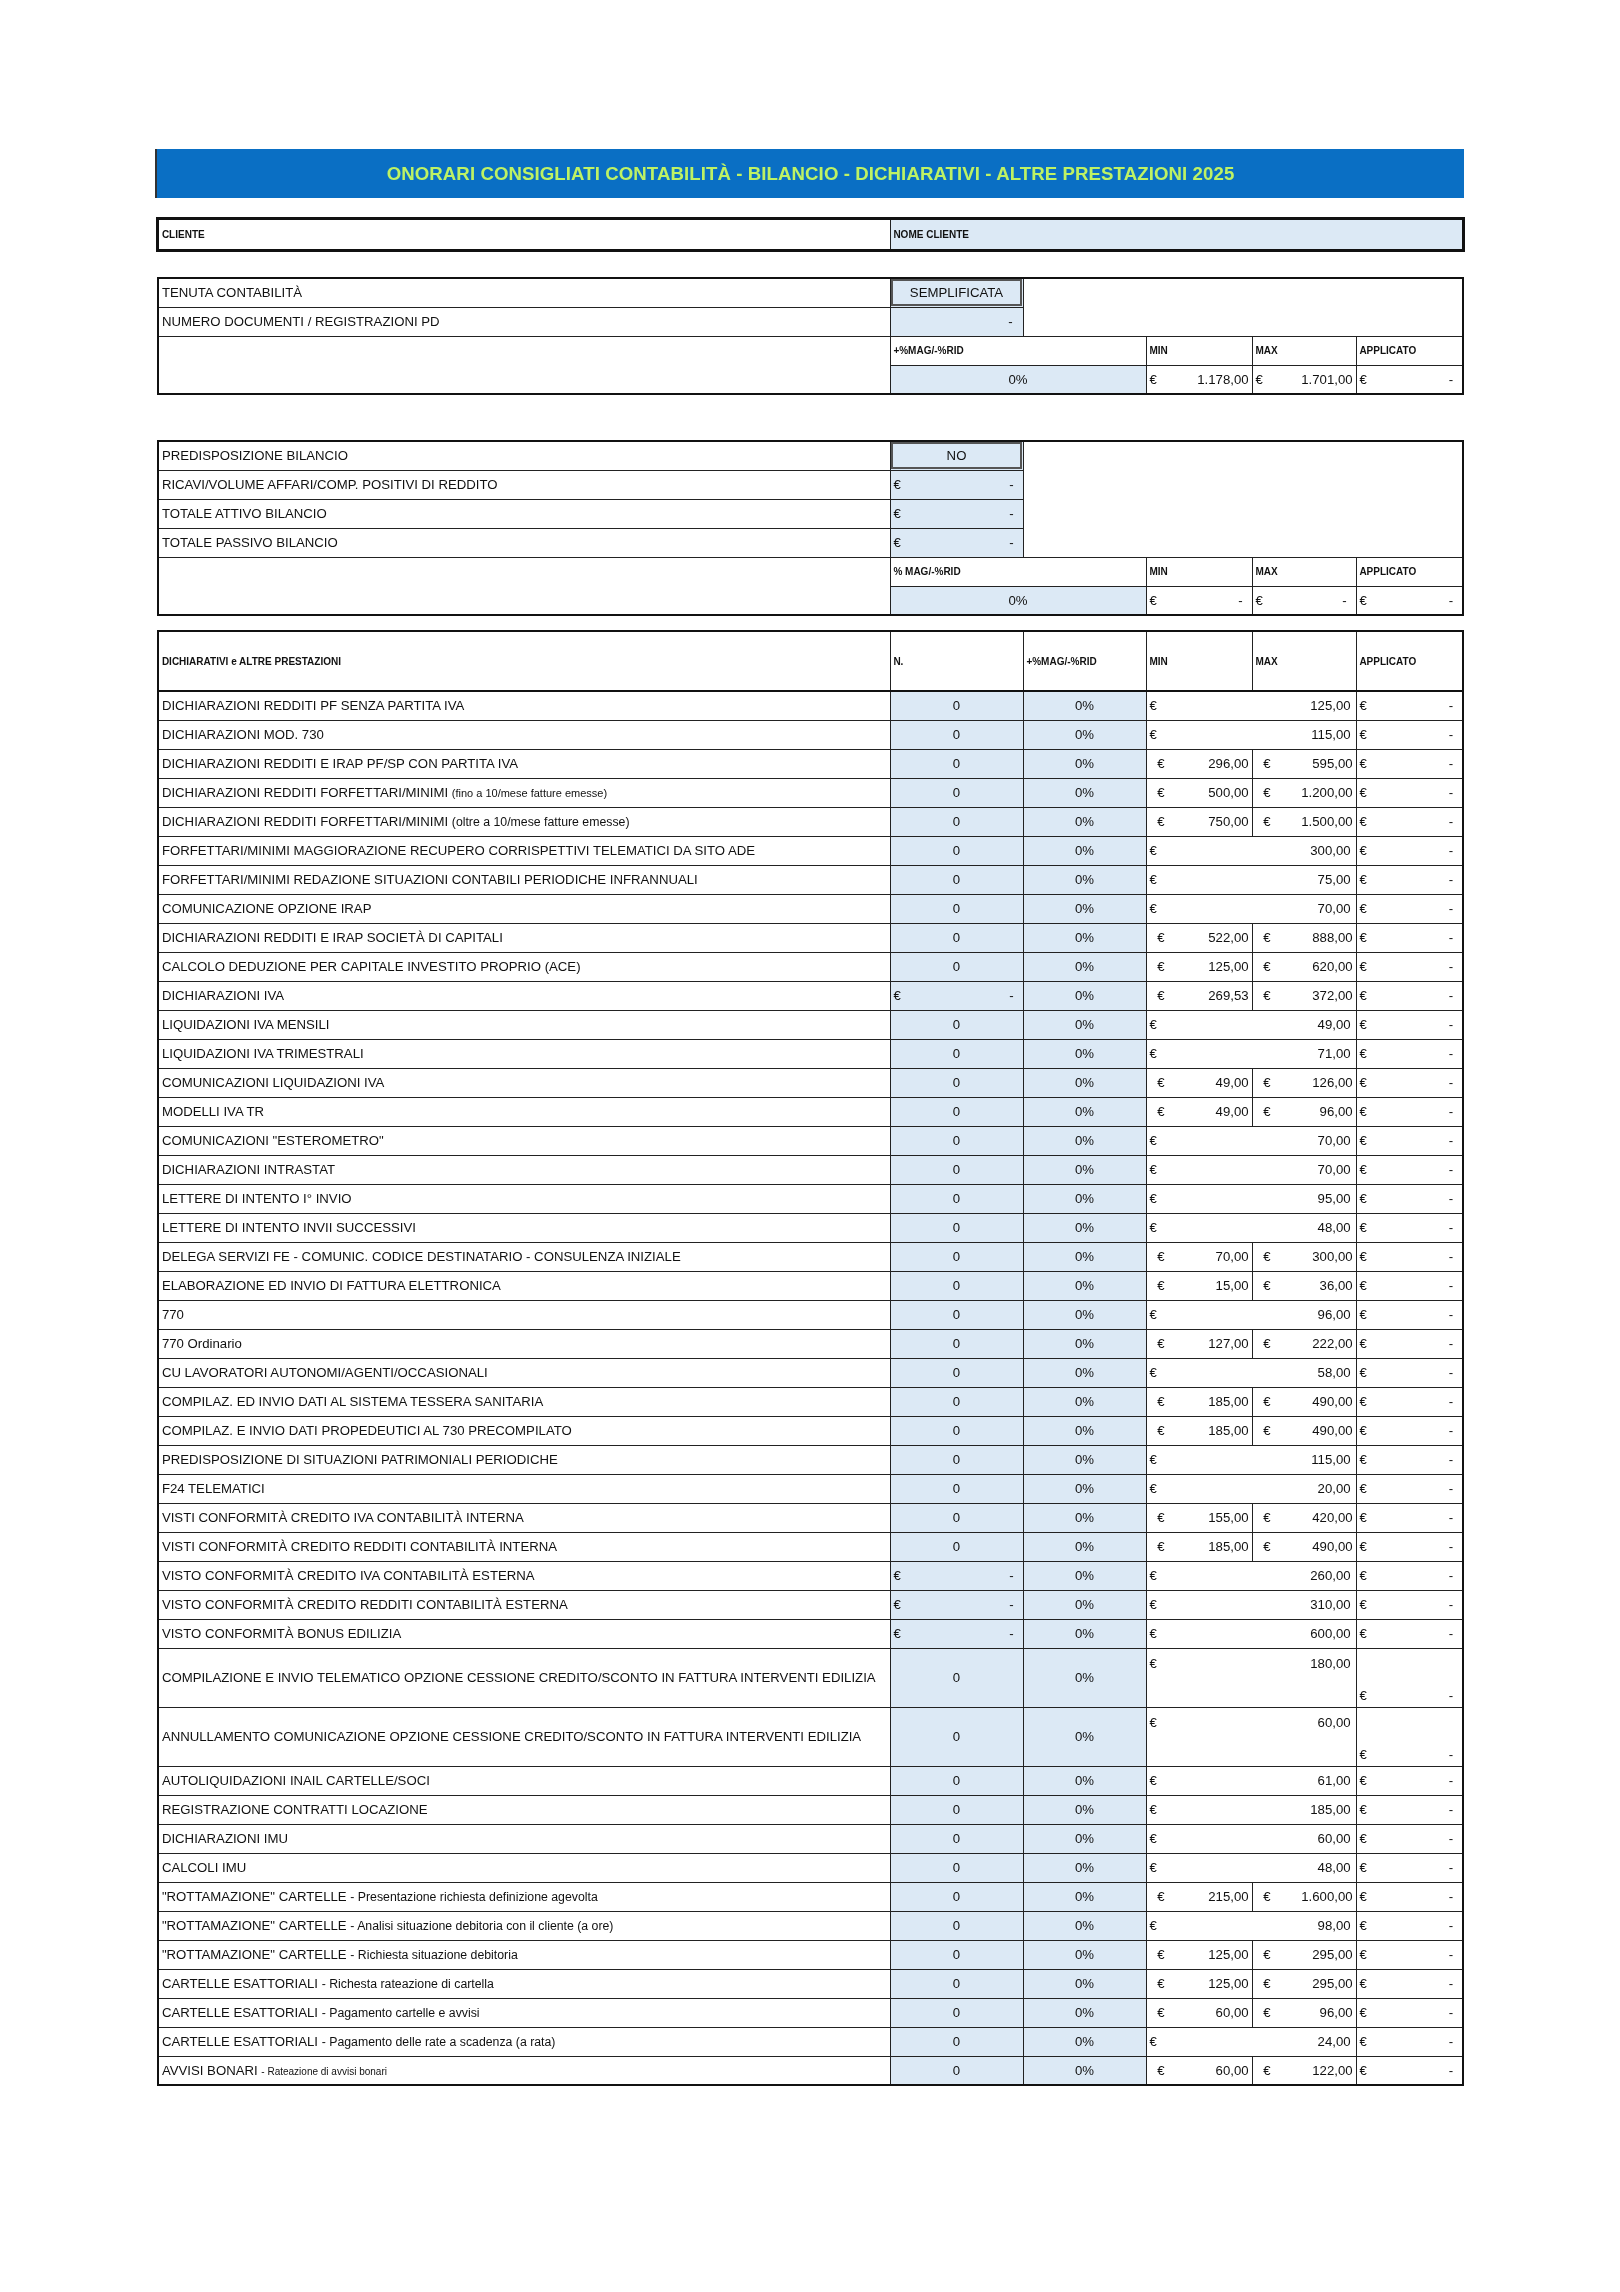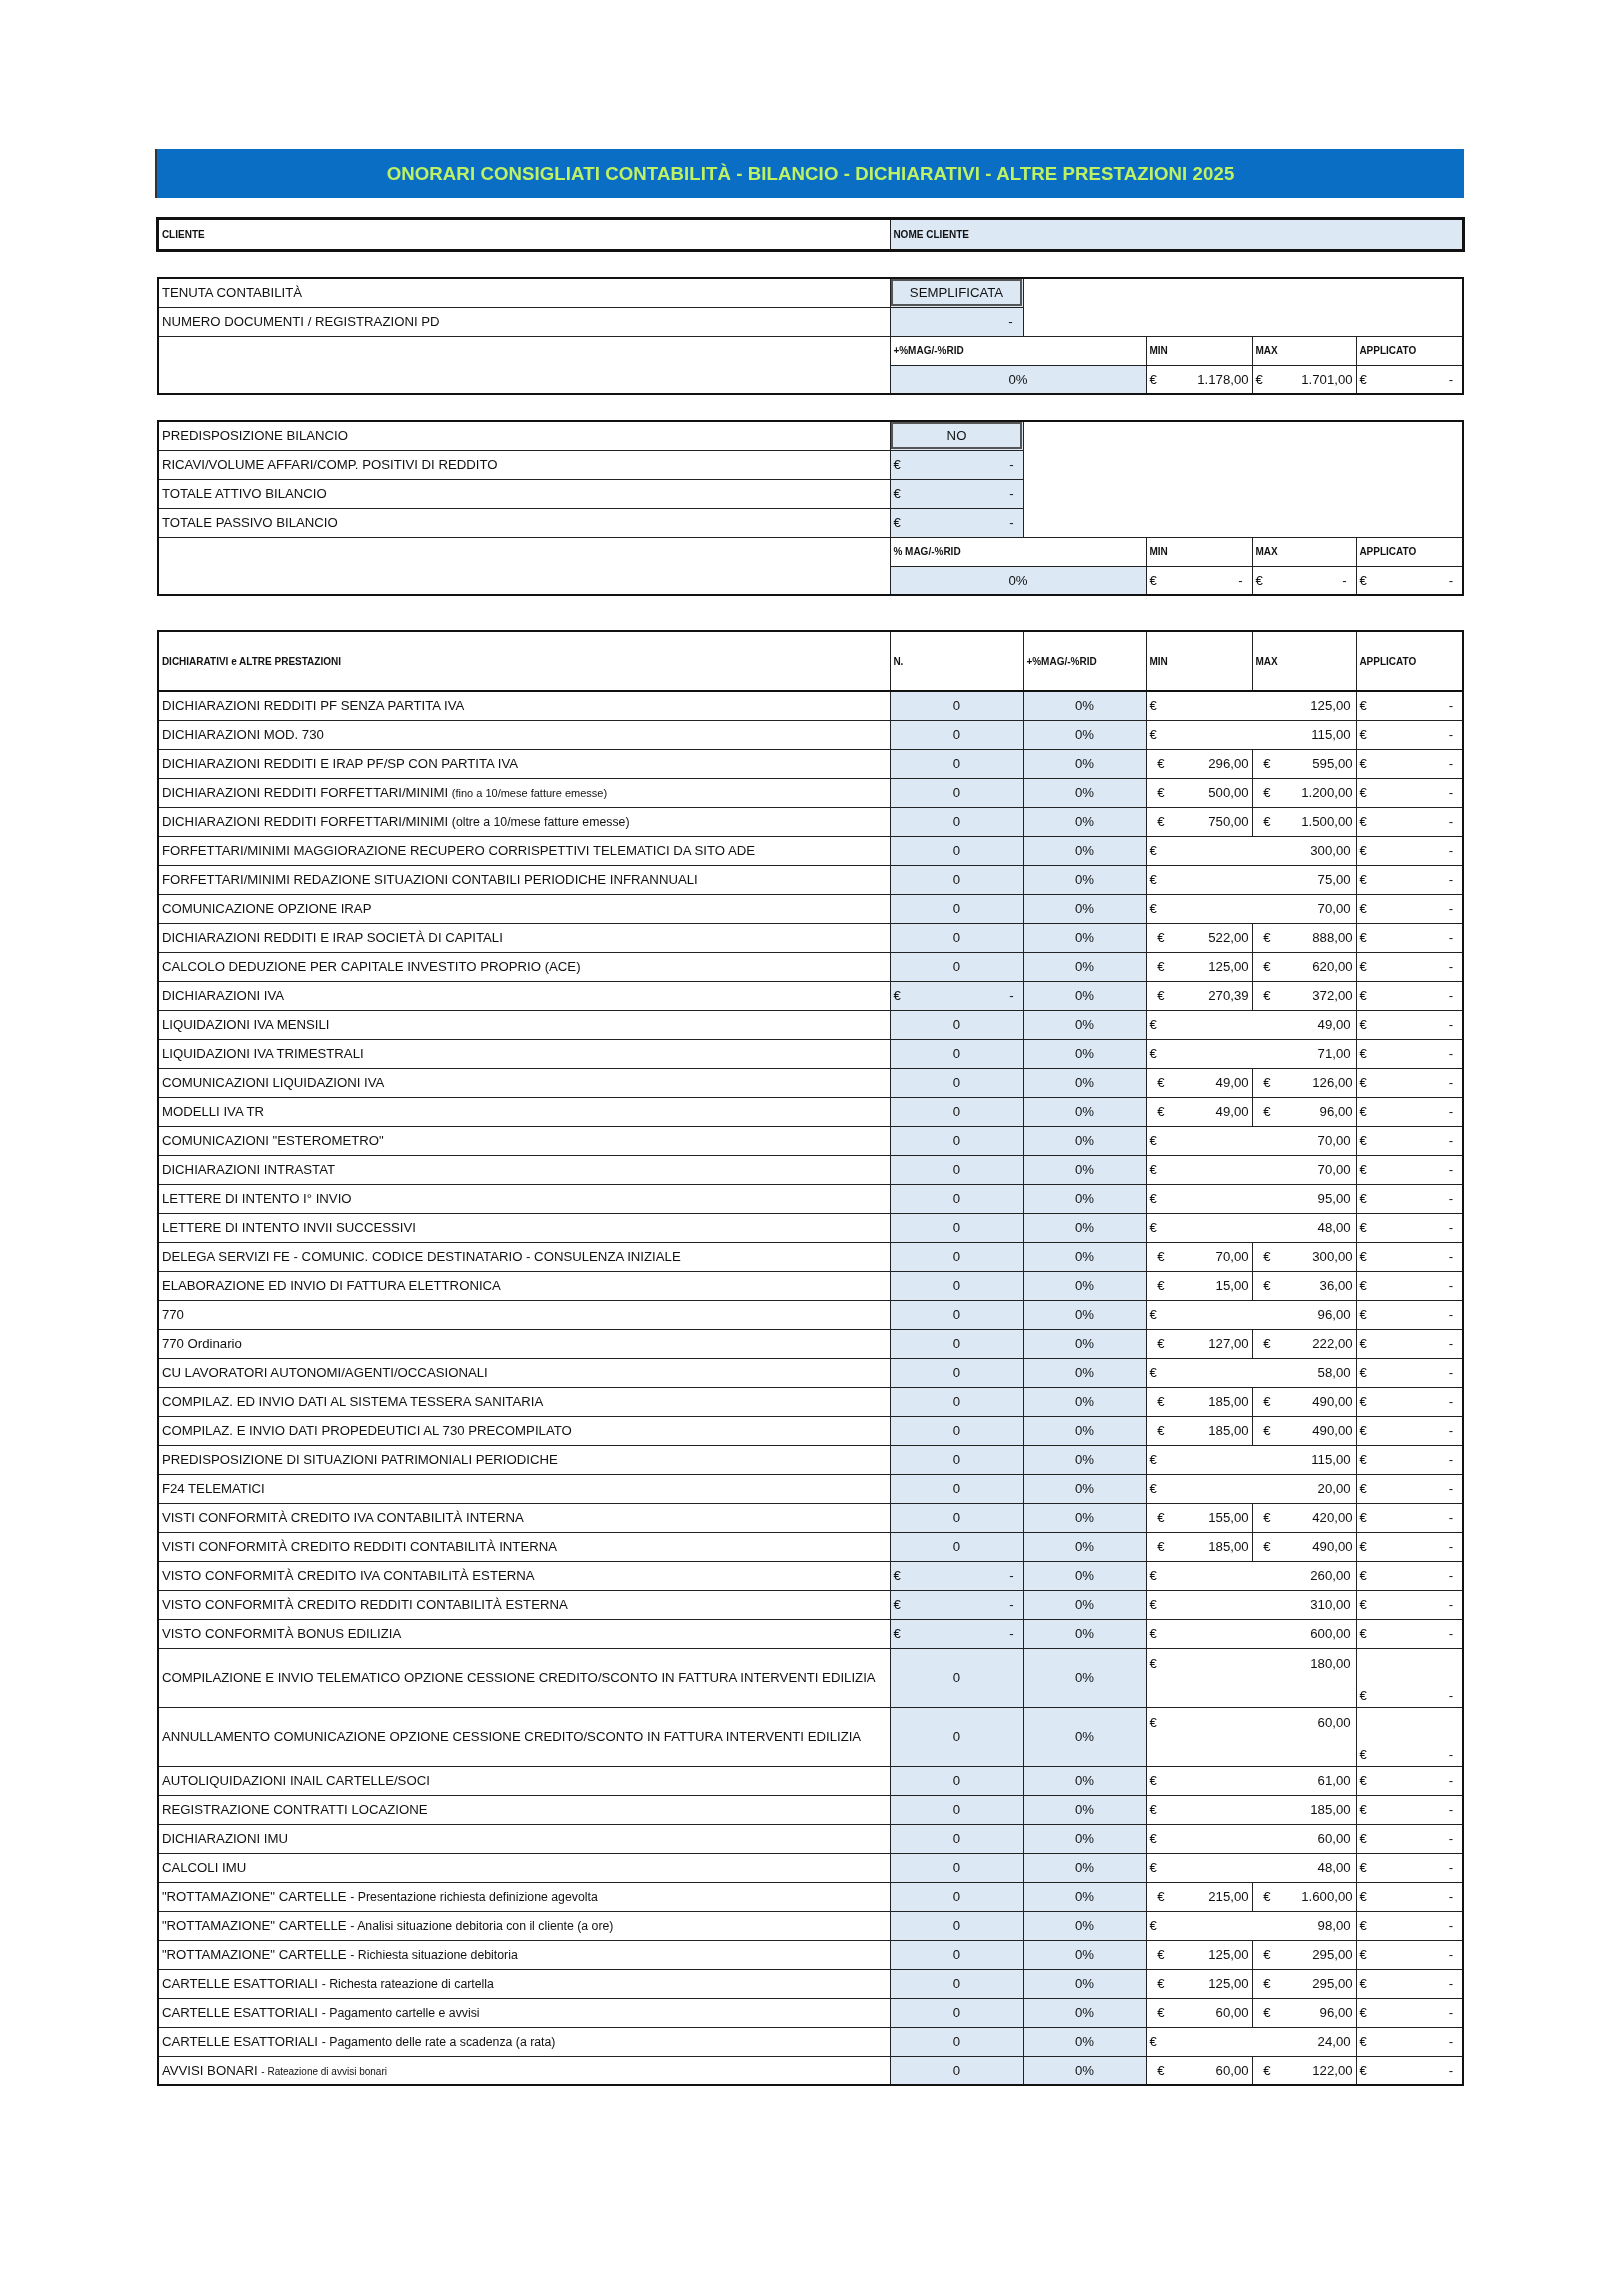--- a/index.html
+++ b/index.html
@@ -83,21 +83,21 @@
     <td class="thick-b thick-r">
           <div class="money">
             <span>€</span>
             <span style="padding-right:5.9px">-</span>
           </div>
         </td>
   </tr>
 </tbody>
   </table>
 
-<table style="top:420px;">
+<table style="top:440px;">
   <colgroup>
     <col style="width:732px">
       <col style="width:133px">
       <col style="width:123px">
       <col style="width:106px">
       <col style="width:104px">
       <col>
   </colgroup>
   <tbody>
       <tr style="height:29px">
@@ -388,21 +388,21 @@
         <td class="blue">
           <div class="money">
             <span>€</span>
             <span style="padding-right:5.9px">-</span>
           </div>
         </td>
         <td class="blue c">0%</td>
         <td class="">
           <div class="money">
             <span style="padding-left:7.8px">€</span>
-            <span>270,39</span>
+            <span>269,53</span>
           </div>
         </td>
         <td class="">
           <div class="money">
             <span style="padding-left:7.8px">€</span>
             <span>372,00</span>
           </div>
         </td>
         <td class="thick-r">
           <div class="money">

